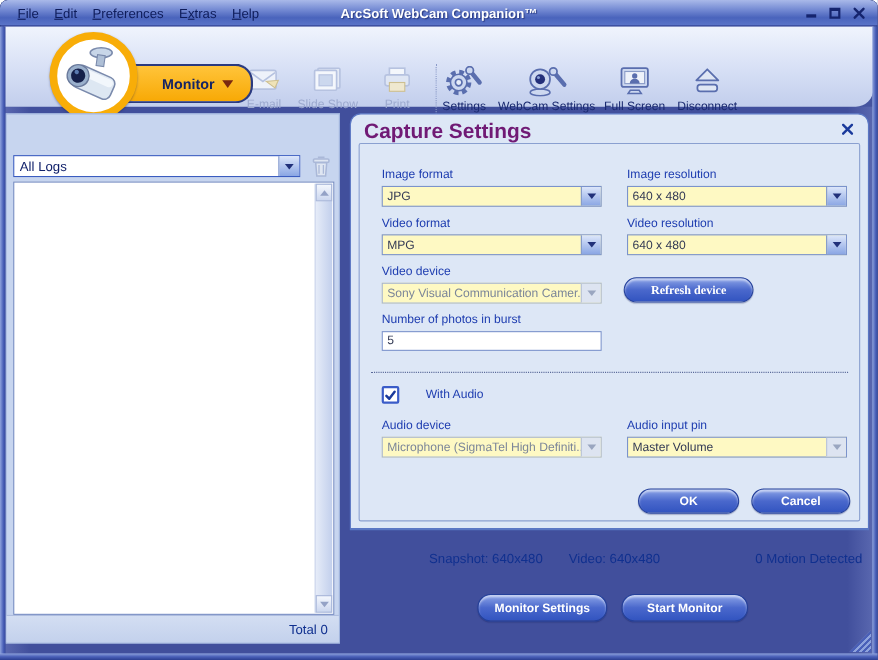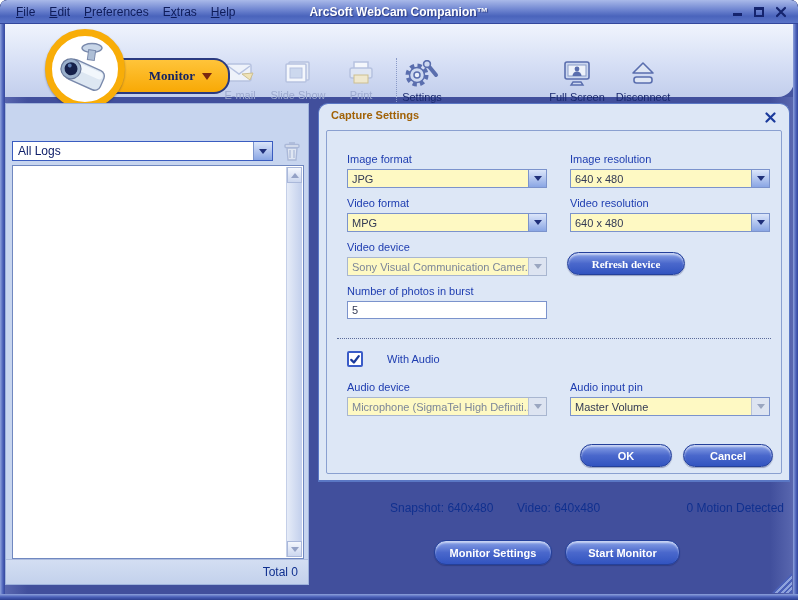--- a/index.html
+++ b/index.html
@@ -52,21 +52,21 @@
 
   .cam-circle { position:absolute; left:45px; top:29px; width:80px; height:80px;
     border-radius:50%; background:#fff; border:7px solid #f8ad08; z-index:12;
     display:flex; align-items:center; justify-content:center;
     box-shadow:0 1px 2px rgba(20,30,90,.4); }
   .monitor-tab { position:absolute; left:100px; top:58px; width:130px; height:36px;
     background:linear-gradient(#ffc43a,#f8a905);
     border:2px solid #2a3a80; border-left:none;
     border-radius:0 16px 16px 0; z-index:11;
     display:flex; align-items:center; justify-content:flex-end; gap:7px;
-    padding-right:16px;font-family:Liberation Serif, serif; }
+    padding-right:16px; }
   .monitor-tab .lbl { font-weight:bold; font-size:13px; color:#142465; }
   .tri-down-maroon { width:0; height:0; border-left:5px solid transparent;
     border-right:5px solid transparent; border-top:7px solid #7a2810; }
 
   
   .main-bg { position:absolute; left:4px; top:97px; width:790px; height:497px;
     background:linear-gradient(90deg,#5a68b0,#414f9c 3%,#414f9c 97%,#5a68b0); }
 
   
   .logs-panel { position:absolute; left:5px; top:103px; width:304px; height:482px;
@@ -97,22 +97,22 @@
     border-right:4px solid transparent; border-top:5px solid #94a2c6; }
   .total-strip { position:absolute; left:0; right:0; bottom:0; height:25px;
     border-top:1px solid #aebddf; background:linear-gradient(#d3def2,#c3d1ec);
     display:flex; align-items:center; justify-content:flex-end; padding-right:10px; }
   .total-strip span { color:#10308f; font-size:12px;margin-left:10px; }
 
   
   .dialog { position:absolute; left:318px; top:103px; width:472px; height:379px;
     background:#dde7f6; border:1px solid #5a77c4; border-bottom-width:2px;
     border-radius:10px 10px 0 0; z-index:30; }
-  .dlg-title { position:absolute; left:12px; top:5px; color:#a16207;
-    font-weight:bold; font-size:11px; }
+  .dlg-title { position:absolute; left:12px; top:5px; color:#701a75;
+    font-weight:bold; font-size:19px; }
   .dlg-close { position:absolute; right:12px; top:6px; width:14px; height:14px;
     display:flex; align-items:center; justify-content:center; }
   .dlg-inner { position:absolute; left:7px; right:7px; top:26px; bottom:6px;
     border:1px solid #8aa0d0; border-radius:2px; }
   .fld-label { position:absolute; color:#1e3db0; font-size:11px; white-space:nowrap; }
   .dd { position:absolute; width:200px; height:19px; background:#fef9c3;
     border:1px solid #7b93cc; display:flex; align-items:center; }
   .dd .val { flex:1; padding-left:4px; font-size:11px; color:#333a55; overflow:hidden;
     white-space:nowrap; }
   .dd .btn { width:18px; height:17px; border-left:1px solid #7b93cc;
@@ -207,20 +207,31 @@
     <div class="tbtn active" style="left:392px;width:52px;">
       <svg width="36" height="28" viewBox="0 0 36 28">
         <circle cx="13" cy="15" r="9" fill="none" stroke="#5a6eae" stroke-width="5" stroke-dasharray="4 3.1"></circle>
         <circle cx="13" cy="15" r="7.5" fill="#cdd8f0" stroke="#5a6eae" stroke-width="1.5"></circle>
         <circle cx="13" cy="15" r="3" fill="#e8eef9" stroke="#5a6eae" stroke-width="1.5"></circle>
         <path d="M23 4 L32 15" stroke="#5a6eae" stroke-width="4" stroke-linecap="round"></path>
         <circle cx="23" cy="4" r="3.4" fill="#cdd8f0" stroke="#5a6eae" stroke-width="1.6"></circle>
       </svg>
       <span class="lbl">Settings</span>
     </div>
+    <div class="tbtn active" style="left:448px;width:90px;">
+      <svg width="40" height="28" viewBox="0 0 40 28">
+        <ellipse cx="14" cy="24" rx="9" ry="3" fill="#cdd8f0" stroke="#5a6eae" stroke-width="1.4"></ellipse>
+        <circle cx="14" cy="12" r="9" fill="#cdd8f0" stroke="#5a6eae" stroke-width="1.6"></circle>
+        <circle cx="14" cy="12" r="4.5" fill="#24307a"></circle>
+        <circle cx="12.5" cy="10.5" r="1.4" fill="#8aa0d4"></circle>
+        <path d="M26 5 L36 17" stroke="#5a6eae" stroke-width="4" stroke-linecap="round"></path>
+        <circle cx="26" cy="5" r="3.4" fill="#cdd8f0" stroke="#5a6eae" stroke-width="1.6"></circle>
+      </svg>
+      <span class="lbl">WebCam Settings</span>
+    </div>
     <div class="tbtn active" style="left:545px;width:56px;">
       <svg width="32" height="28" viewBox="0 0 32 28">
         <rect x="4" y="2" width="24" height="17" rx="2" fill="#cdd8f0" stroke="#5a6eae" stroke-width="1.6"></rect>
         <rect x="7" y="5" width="18" height="11" fill="#eef2fa" stroke="#8a9cc8"></rect>
         <circle cx="16" cy="9" r="2.4" fill="#5a6eae"></circle>
         <path d="M11.5 16 a4.5 4.5 0 0 1 9 0 z" fill="#5a6eae"></path>
         <path d="M12 22 h8 l2 3 h-12 z" fill="#cdd8f0" stroke="#5a6eae" stroke-width="1.4"></path>
       </svg>
       <span class="lbl">Full Screen</span>
     </div>

